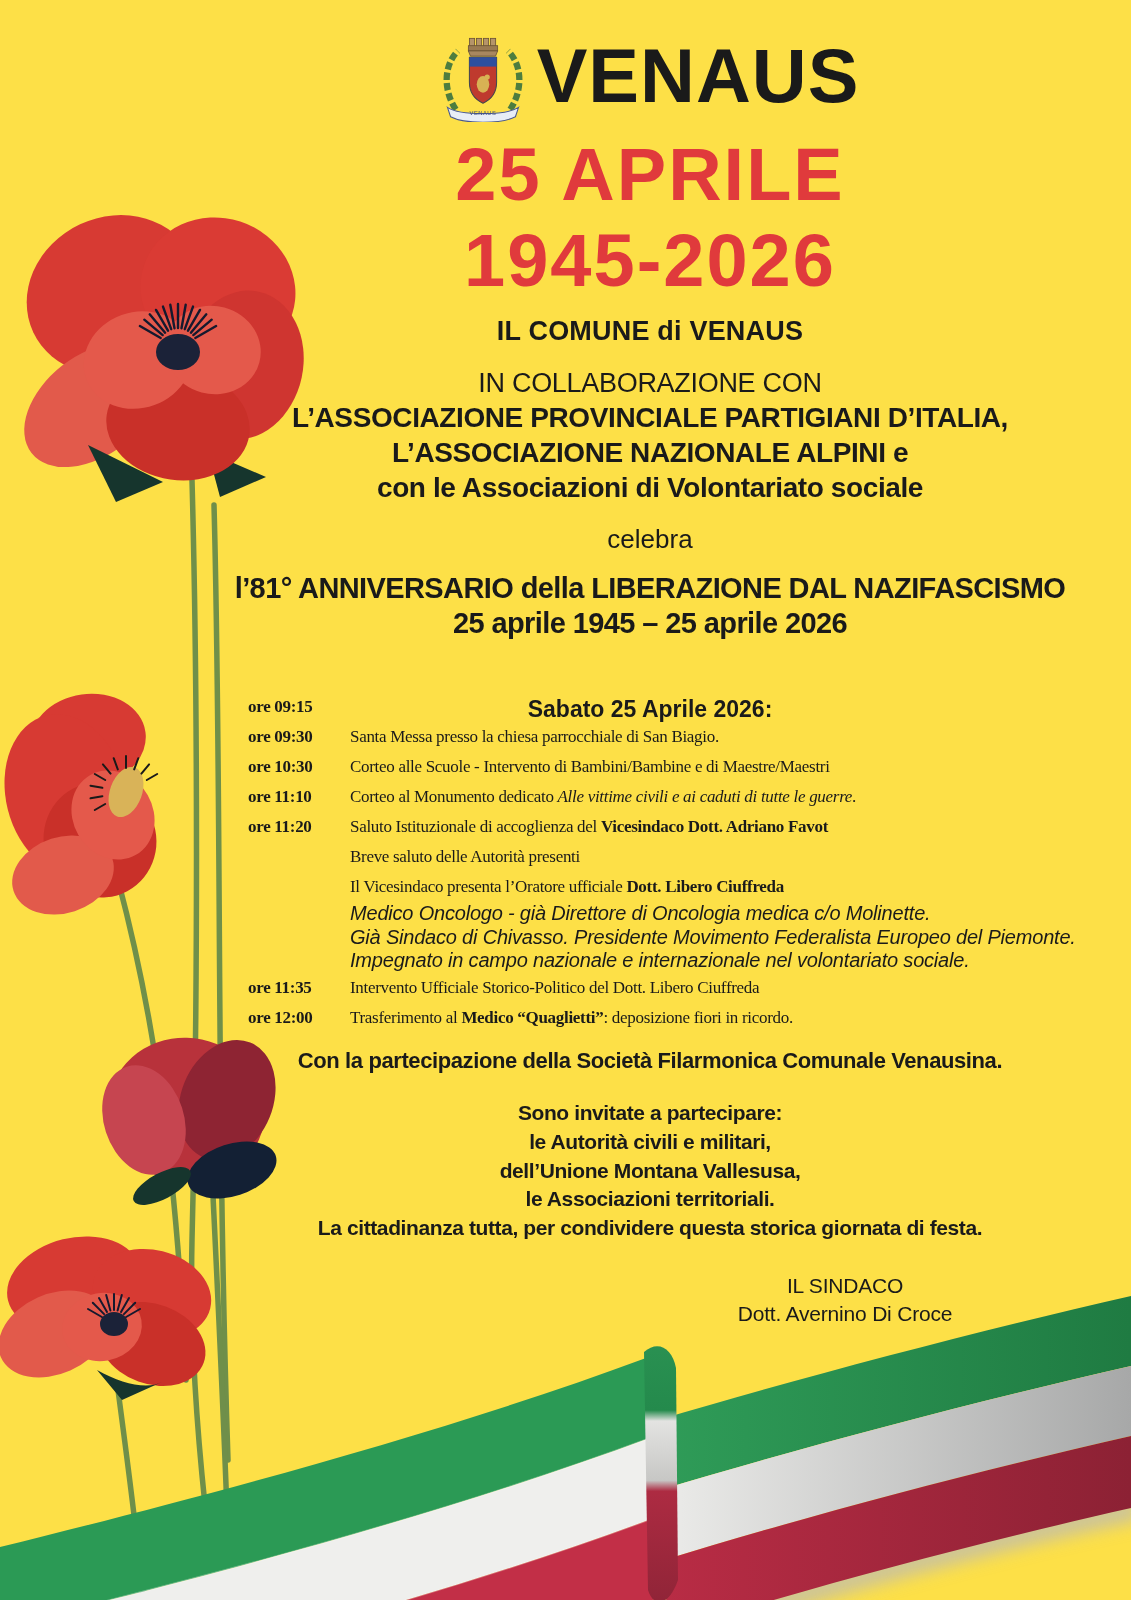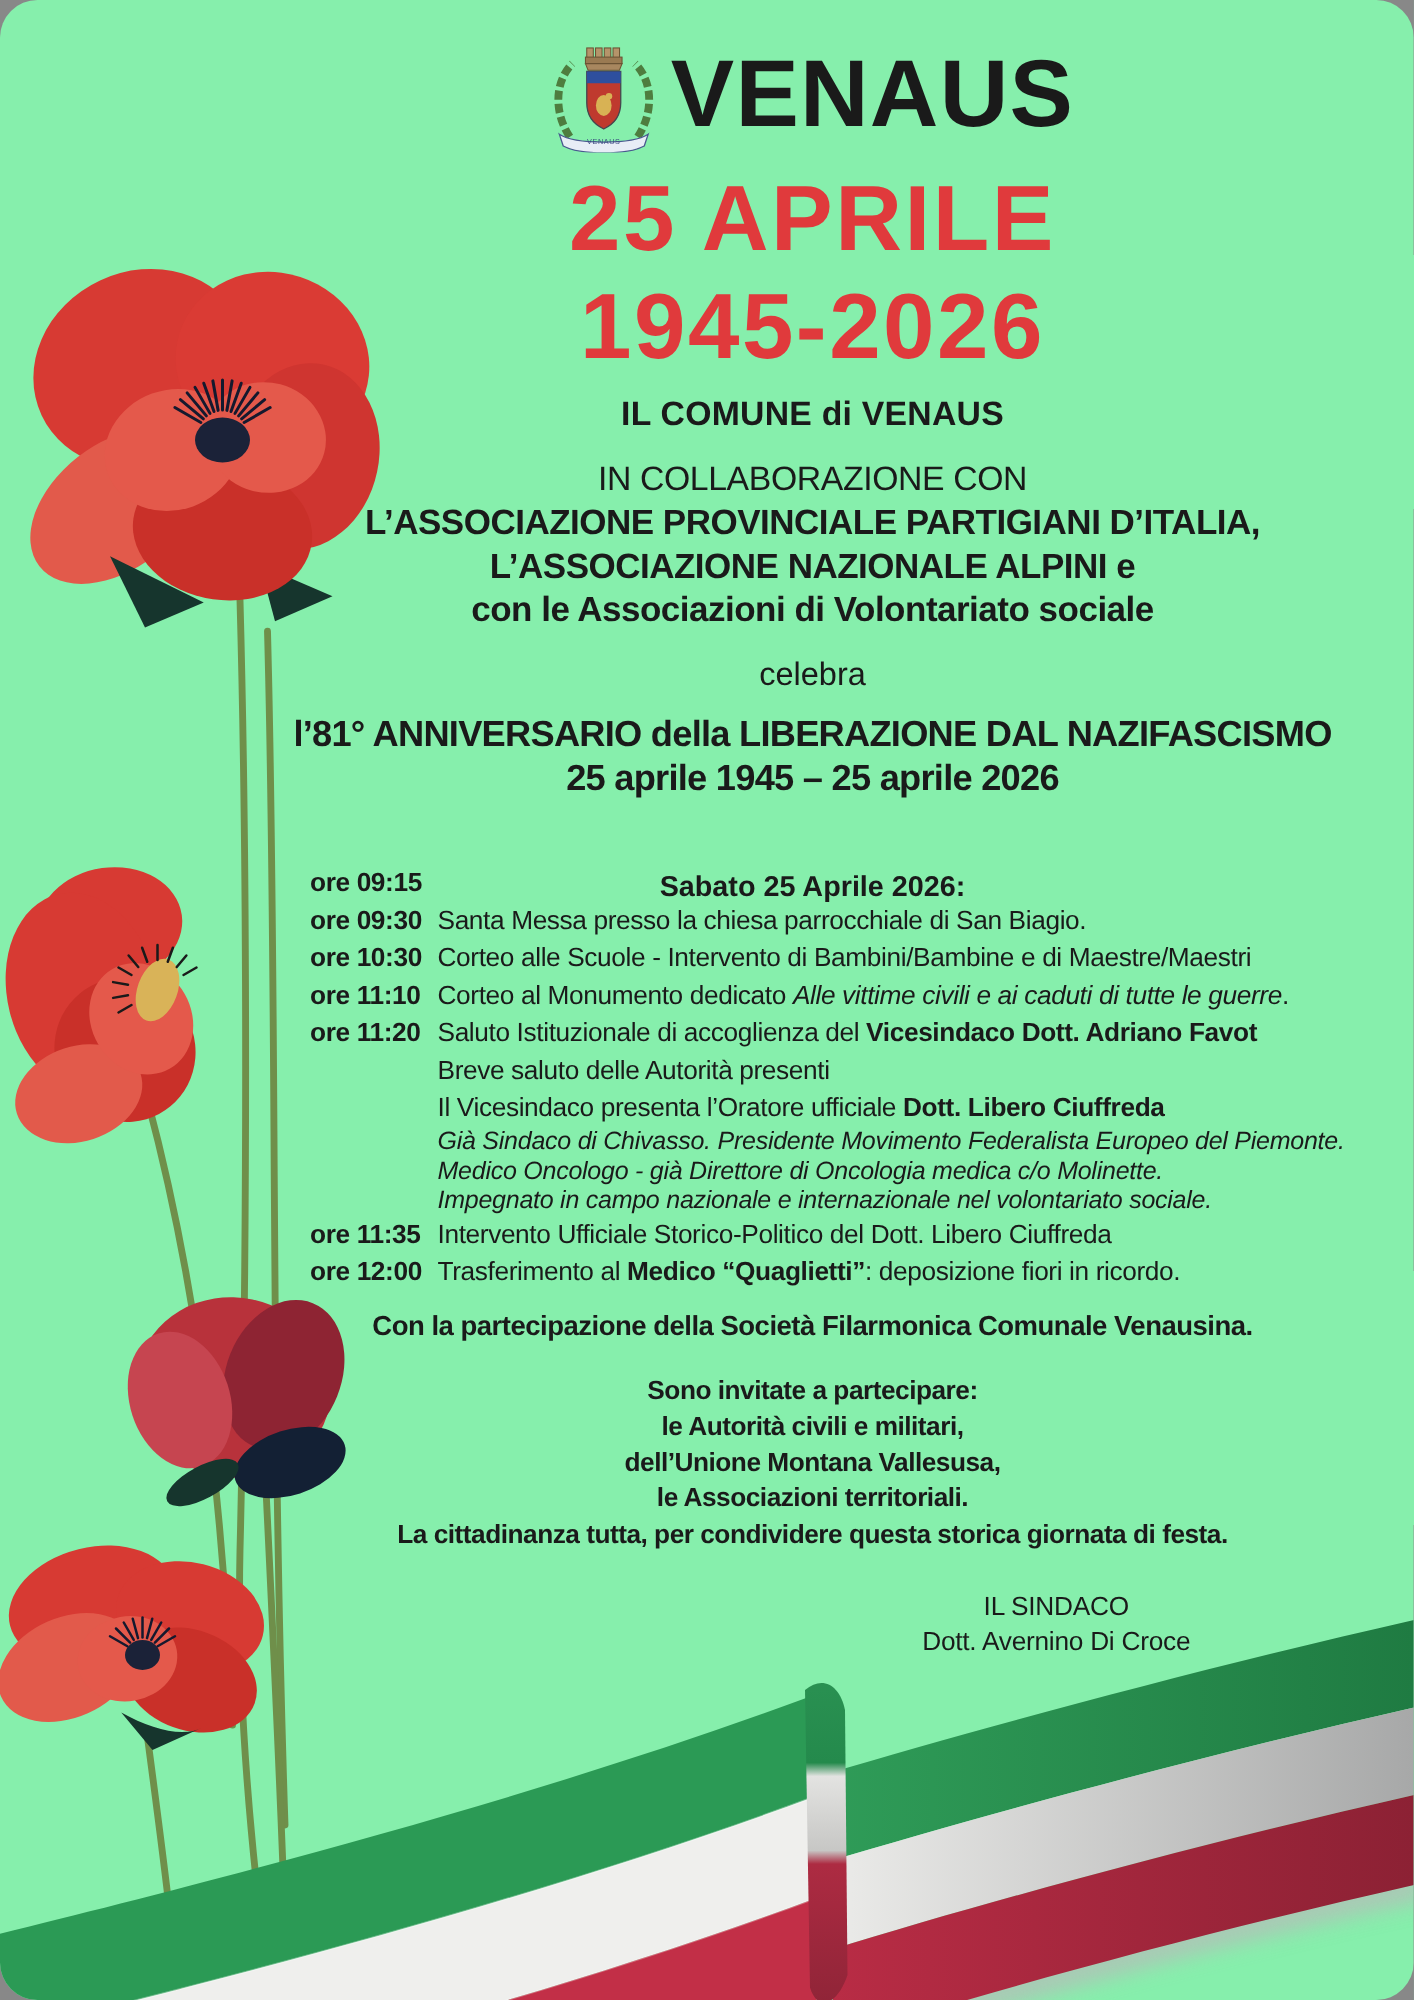--- a/index.html
+++ b/index.html
@@ -1,36 +1,35 @@
 <!DOCTYPE html>
 <html><head>
 <meta charset="utf-8">
 <style>
   html,body{margin:0;padding:0;background:#888;}
   #poster{
     position:relative;width:1131px;height:1600px;margin:0 auto;
-    background:#86efac;overflow:hidden;
+    background:#fde047;overflow:hidden;
     font-family:"Liberation Sans","DejaVu Sans",sans-serif;
     color:#1a1a1a;
-    border-radius:30px;
   }
   .layer{position:absolute;left:0;top:0;}
   
   #textcol{position:absolute;left:170px;top:0;width:960px;height:1414px;z-index:4;}
   .cblock{position:absolute;left:0;width:100%;text-align:center;white-space:nowrap;}
   .red-title{font-size:74px;font-weight:bold;letter-spacing:2px;line-height:1;}
   .organizer{font-size:27px;font-weight:bold;letter-spacing:.2px;}
   .collab-intro{font-size:27px;font-weight:400;letter-spacing:-.3px;}
   .collab-bold{font-size:28px;font-weight:bold;letter-spacing:-.4px;}
   .celebra{font-size:26px;font-weight:400;}
   .ann{font-size:29px;font-weight:bold;letter-spacing:-.6px;}
   .daytitle{font-size:23px;font-weight:bold;}
   
   #schedule{position:absolute;left:248px;top:692px;width:870px;z-index:4;}
-  .row{display:flex;line-height:30px;font-size:21px;letter-spacing:-.3px;white-space:nowrap;}
+  .row{display:flex;line-height:30px;font-size:17px;letter-spacing:-.3px;white-space:nowrap;font-family:Liberation Serif, serif;}
   .row .time{font-weight:bold;width:102px;flex:0 0 102px;}
   .row.indent{padding-left:102px;}
   .row b{font-weight:bold;}
   .bio{padding-left:102px;font-style:italic;font-size:20px;line-height:23.5px;letter-spacing:-.2px;white-space:nowrap;}
   .part{font-size:22px;font-weight:bold;letter-spacing:-.4px;}
   .invite{font-size:21px;font-weight:bold;line-height:28.8px;letter-spacing:-.4px;}
   #signature{position:absolute;left:640px;top:1272px;width:410px;text-align:center;z-index:4;}
   #signature div{font-size:21px;line-height:28px;letter-spacing:-.2px;}
   
   #header{position:absolute;left:170px;top:30px;width:960px;display:flex;justify-content:center;align-items:center;gap:12px;z-index:4;}
@@ -247,22 +246,22 @@
     <div class="row">
       <span class="time">ore 11:20</span>
       <span class="etext"><span>Saluto Istituzionale di accoglienza del </span><b>Vicesindaco Dott. Adriano Favot</b></span>
     </div>
     <div class="row indent">
       <span class="etext">Breve saluto delle Autorità presenti</span>
     </div>
     <div class="row indent">
       <span class="etext"><span>Il Vicesindaco presenta l’Oratore ufficiale </span><b>Dott. Libero Ciuffreda</b></span>
     </div>
+    <div class="bio">Medico Oncologo - già Direttore di Oncologia medica c/o Molinette.</div>
     <div class="bio">Già Sindaco di Chivasso. Presidente Movimento Federalista Europeo del Piemonte.</div>
-    <div class="bio">Medico Oncologo - già Direttore di Oncologia medica c/o Molinette.</div>
     <div class="bio">Impegnato in campo nazionale e internazionale nel volontariato sociale.</div>
     <div class="row">
       <span class="time">ore 11:35</span>
       <span class="etext">Intervento Ufficiale Storico-Politico del Dott. Libero Ciuffreda</span>
     </div>
     <div class="row">
       <span class="time">ore 12:00</span>
       <span class="etext"><span>Trasferimento al </span><b>Medico “Quaglietti”</b><span>: deposizione fiori in ricordo.</span></span>
     </div>
   </div>

